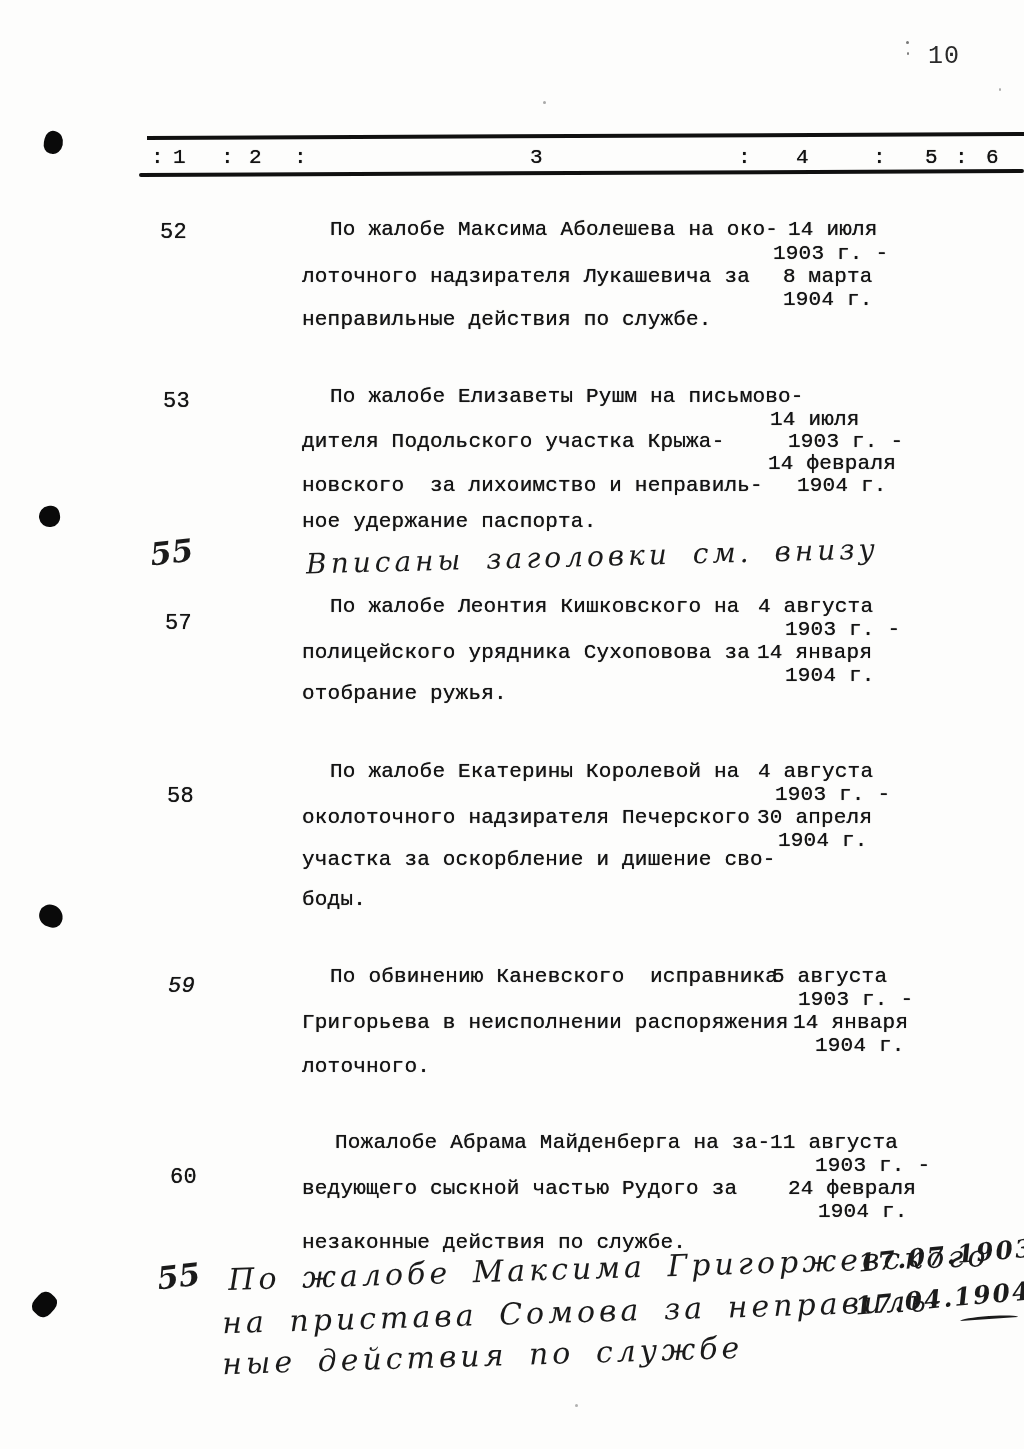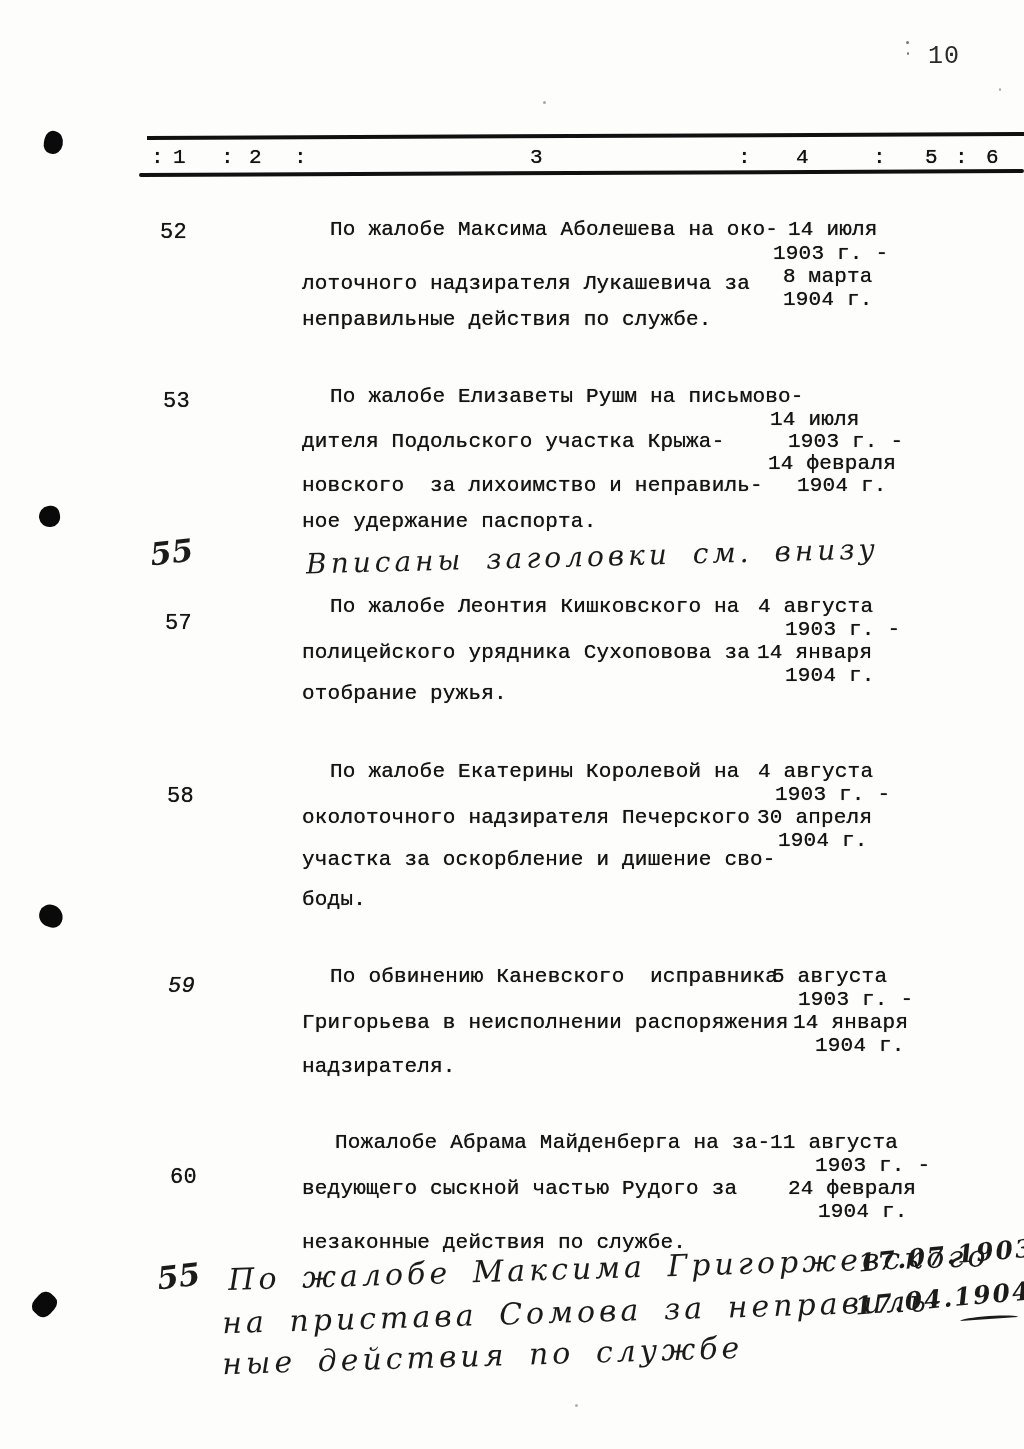--- a/index.html
+++ b/index.html
@@ -131,21 +131,21 @@
     <span class="hdr-cell" style="left:925px;">5</span>
     <span class="hdr-cell" style="left:955px;">:</span>
     <span class="hdr-cell" style="left:986px;">6</span>
   </div>
 
   <div>
     <span class="tw entry-num" style="left:160px; top:221px;">52</span>
     <span class="tw" style="left:330px; top:218px;">По жалобе Максима Аболешева на око-</span>
     <span class="tw" style="left:788px; top:218px;">14 июля</span>
     <span class="tw" style="left:773px; top:242px;">1903 г. -</span>
-    <span class="tw" style="left:302px; top:272px;">лоточного надзирателя Лукашевича за</span>
+    <span class="tw" style="left:302px; top:265px;">лоточного надзирателя Лукашевича за</span>
     <span class="tw" style="left:783px; top:265px;">8 марта</span>
     <span class="tw" style="left:783px; top:288px;">1904 г.</span>
     <span class="tw" style="left:302px; top:308px;">неправильные действия по службе.</span>
   </div>
 
   <div>
     <span class="tw entry-num" style="left:163px; top:390px;">53</span>
     <span class="tw" style="left:330px; top:385px;">По жалобе Елизаветы Рушм на письмово-</span>
     <span class="tw" style="left:770px; top:408px;">14 июля</span>
     <span class="tw" style="left:302px; top:430px;">дителя Подольского участка Крыжа-</span>
@@ -185,21 +185,21 @@
   </div>
 
   <div>
     <span class="tw entry-num" style="left:168px; top:975px;font-style:italic;">59</span>
     <span class="tw" style="left:330px; top:965px;">По обвинению Каневского  исправника</span>
     <span class="tw" style="left:772px; top:965px;">5 августа</span>
     <span class="tw" style="left:798px; top:988px;">1903 г. -</span>
     <span class="tw" style="left:302px; top:1011px;">Григорьева в неисполнении распоряжения</span>
     <span class="tw" style="left:793px; top:1011px;">14 января</span>
     <span class="tw" style="left:815px; top:1034px;">1904 г.</span>
-    <span class="tw" style="left:302px; top:1055px;">надзирателя.</span>
+    <span class="tw" style="left:302px; top:1055px;">лоточного.</span>
   </div>
 
   <div>
     <span class="tw entry-num" style="left:170px; top:1166px;">60</span>
     <span class="tw" style="left:335px; top:1131px;">Пожалобе Абрама Майденберга на за-</span>
     <span class="tw" style="left:770px; top:1131px;">11 августа</span>
     <span class="tw" style="left:815px; top:1154px;">1903 г. -</span>
     <span class="tw" style="left:302px; top:1177px;">ведующего сыскной частью Рудого за</span>
     <span class="tw" style="left:788px; top:1177px;">24 февраля</span>
     <span class="tw" style="left:818px; top:1200px;">1904 г.</span>

